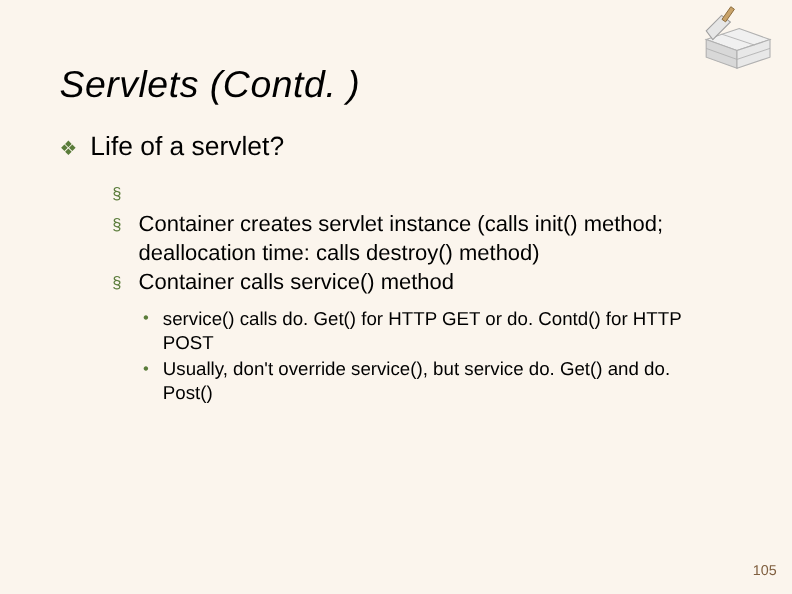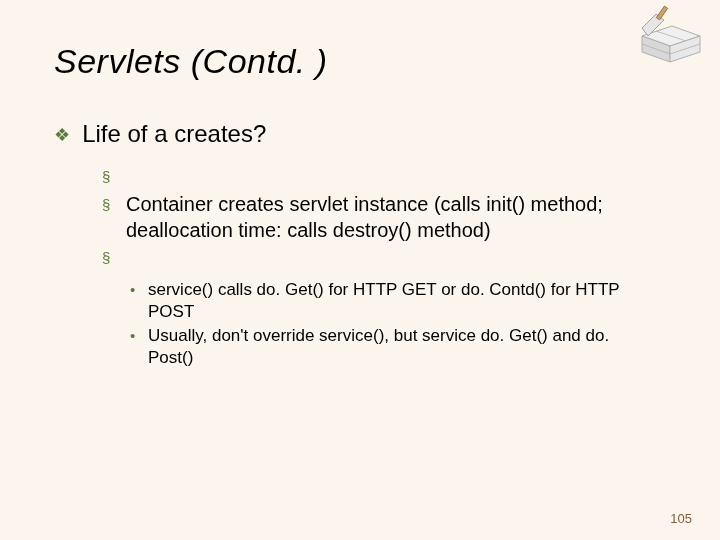--- a/index.html
+++ b/index.html
@@ -14,21 +14,21 @@
     position: relative;
   }
   .slide {
     width: 720px;
     height: 540px;
     position: relative;
     box-sizing: border-box;
   }
   .title {
     position: absolute;
-    top: 42px;
+    top: 58px;
     left: 54px;
     font-size: 34px;
     font-style: italic;
     font-family: Arial, Helvetica, sans-serif;
     letter-spacing: 0.5px;
   }
   .body {
     position: absolute;
     top: 120px;
     left: 54px;
@@ -76,21 +76,21 @@
   }
   .lvl3 .bullet {
     color: #5a7c3a;
     font-size: 15px;
     margin-right: 8px;
     line-height: 22px;
     min-width: 10px;
   }
   .page-num {
     position: absolute;
-    right: 28px;
+    right: 14px;
     bottom: 14px;
     font-size: 13px;
     color: #806040;
     text-align: center;
   }
   
   .corner {
     position: absolute;
     top: 0;
     right: 14px;
@@ -121,33 +121,34 @@
       </g>
     </svg>
   </div>
 
   <div class="title">Servlets (Contd. )</div>
 
   <div class="body">
 
     <div class="lvl1">
       <span class="bullet">❖</span>
-      <span>Life of a creates?</span>
+      <span>Life of a servlet?</span>
     </div>
 
     <div class="lvl2-group">
       <div class="lvl2">
         <span class="bullet">§</span>
       </div>
       <div class="lvl2">
         <span class="bullet">§</span>
         <span>Container creates servlet instance (calls init() method; deallocation time: calls destroy() method)</span>
       </div>
       <div class="lvl2">
         <span class="bullet">§</span>
+        <span>Container calls service() method</span>
       </div>
     </div>
 
     <div class="lvl3-group">
       <div class="lvl3">
         <span class="bullet">•</span>
         <span>service() calls do. Get() for HTTP GET or do. Contd() for HTTP POST</span>
       </div>
       <div class="lvl3">
         <span class="bullet">•</span>

